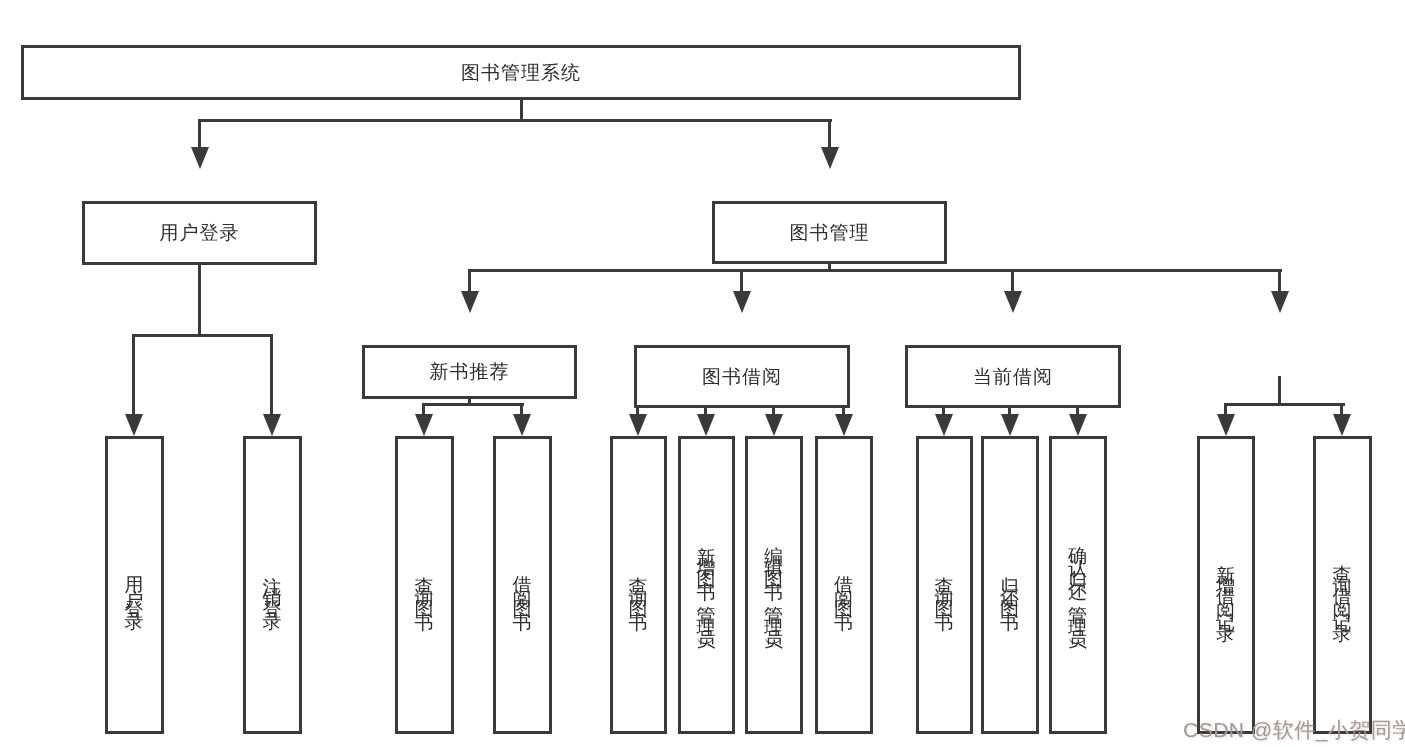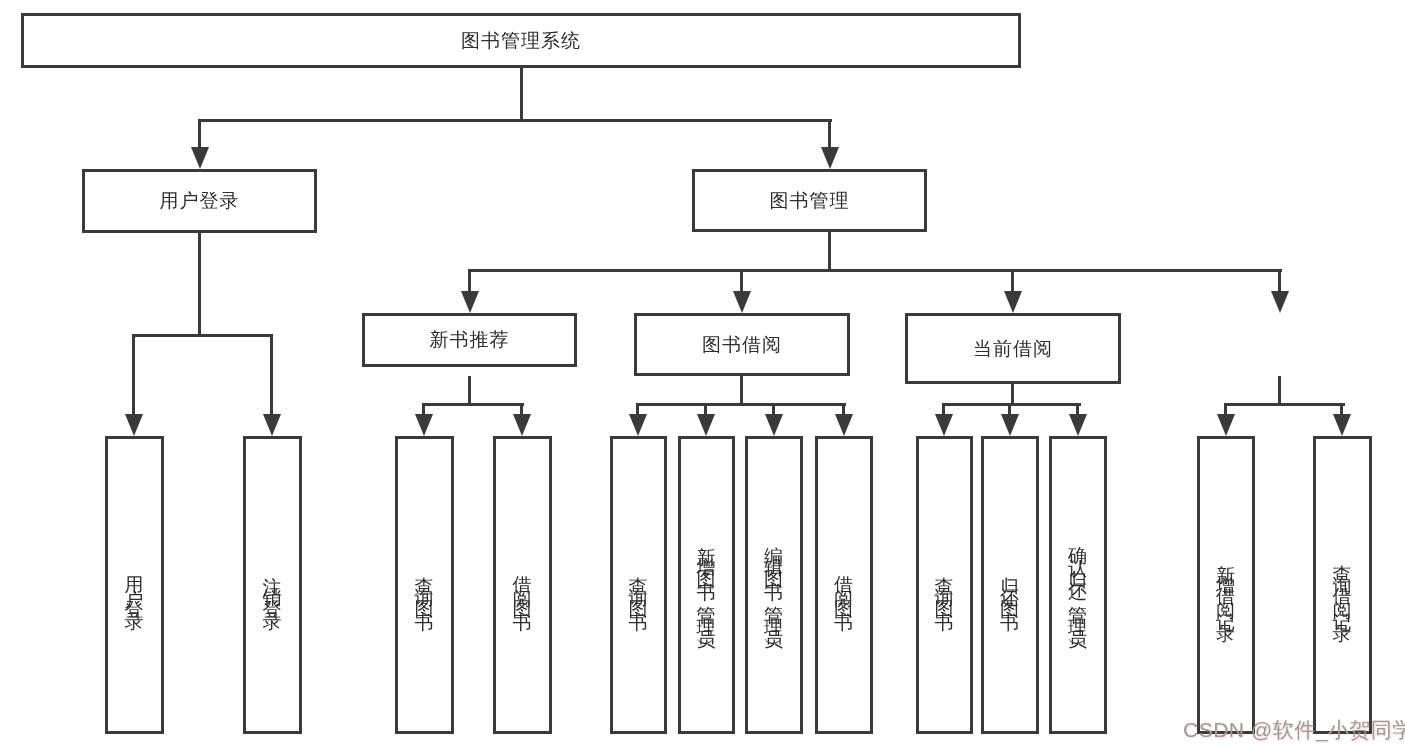--- a/index.html
+++ b/index.html
@@ -13,21 +13,21 @@
   .node{
     position:absolute;
     background:#ffffff;
     border:3px solid #3a3a3a;
     box-sizing:border-box;
     display:flex;align-items:center;justify-content:center;
     color:#2e2e2e;
     font-size:19px;
     z-index:2;
   }
-  .hlabel{letter-spacing:1px;}
+  .hlabel{letter-spacing:1px;margin-top:32px;}
   .leaf{top:436px;height:298px;}
   .vt{
     writing-mode:vertical-rl;
     text-orientation:mixed;
     letter-spacing:12px;
     font-size:19px;
     color:#2e2e2e;
     line-height:1;
   }
   .v{position:absolute;width:3px;background:#3a3a3a;z-index:1;}
@@ -58,21 +58,21 @@
   <div class="v" style="left:520px;top:68px;height:53px;"></div>
   <div class="h" style="left:198px;top:119px;width:634px;"></div>
   <div class="v" style="left:198px;top:119px;height:30px;"></div>
   <div class="arrow" style="left:191px;top:147px;"></div>
   <div class="v" style="left:828px;top:119px;height:30px;"></div>
   <div class="arrow" style="left:821px;top:147px;"></div>
 
   <div class="node hlabel" style="left:82px;top:169px;width:235px;height:64px;">
     <span>用户登录</span>
   </div>
-  <div class="node hlabel" style="left:692px;top:169px;width:235px;height:63px;">
+  <div class="node hlabel" style="left:712px;top:169px;width:235px;height:63px;">
     <span>图书管理</span>
   </div>
 
   <div class="v" style="left:198px;top:233px;height:103px;"></div>
   <div class="h" style="left:133px;top:334px;width:140px;"></div>
   <div class="v" style="left:132px;top:334px;height:82px;"></div>
   <div class="arrow" style="left:125px;top:414px;"></div>
   <div class="v" style="left:270px;top:334px;height:82px;"></div>
   <div class="arrow" style="left:263px;top:414px;"></div>
 
@@ -86,21 +86,21 @@
   <div class="arrow" style="left:1004px;top:291px;"></div>
   <div class="v" style="left:1278px;top:269px;height:23px;"></div>
   <div class="arrow" style="left:1271px;top:291px;"></div>
 
   <div class="node hlabel" style="left:362px;top:313px;width:215px;height:54px;">
     <span>新书推荐</span>
   </div>
   <div class="node hlabel" style="left:634px;top:313px;width:216px;height:63px;">
     <span>图书借阅</span>
   </div>
-  <div class="node hlabel" style="left:905px;top:313px;width:216px;height:71px;">
+  <div class="node hlabel" style="left:905px;top:313px;width:216px;height:63px;">
     <span>当前借阅</span>
   </div>
 
   <div class="v" style="left:468px;top:376px;height:29px;"></div>
   <div class="h" style="left:423px;top:403px;width:101px;"></div>
   <div class="v" style="left:422px;top:403px;height:13px;"></div>
   <div class="arrow" style="left:415px;top:414px;"></div>
   <div class="v" style="left:520px;top:403px;height:13px;"></div>
   <div class="arrow" style="left:513px;top:414px;"></div>
 

